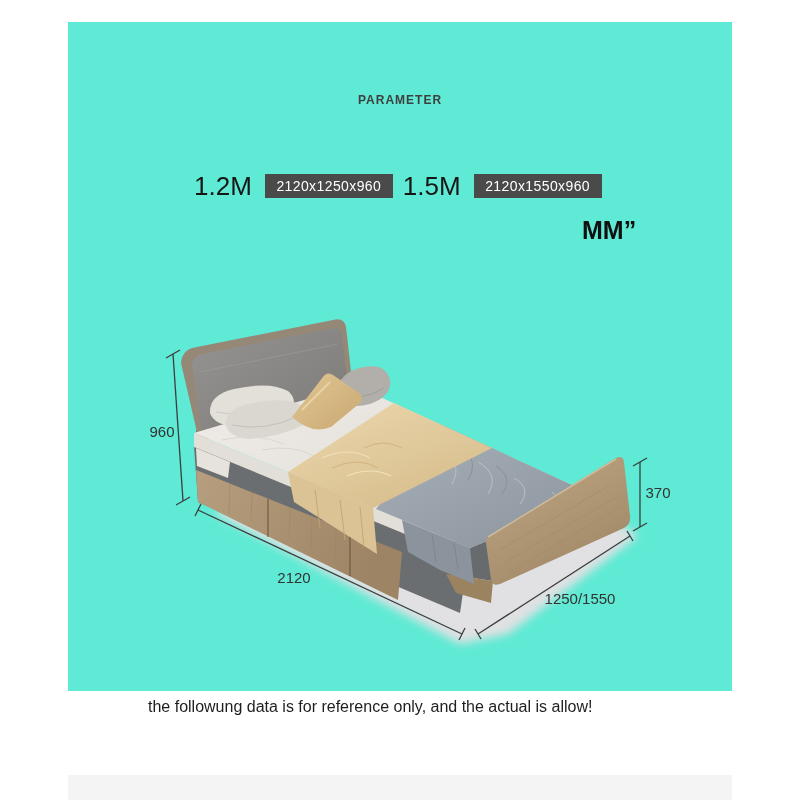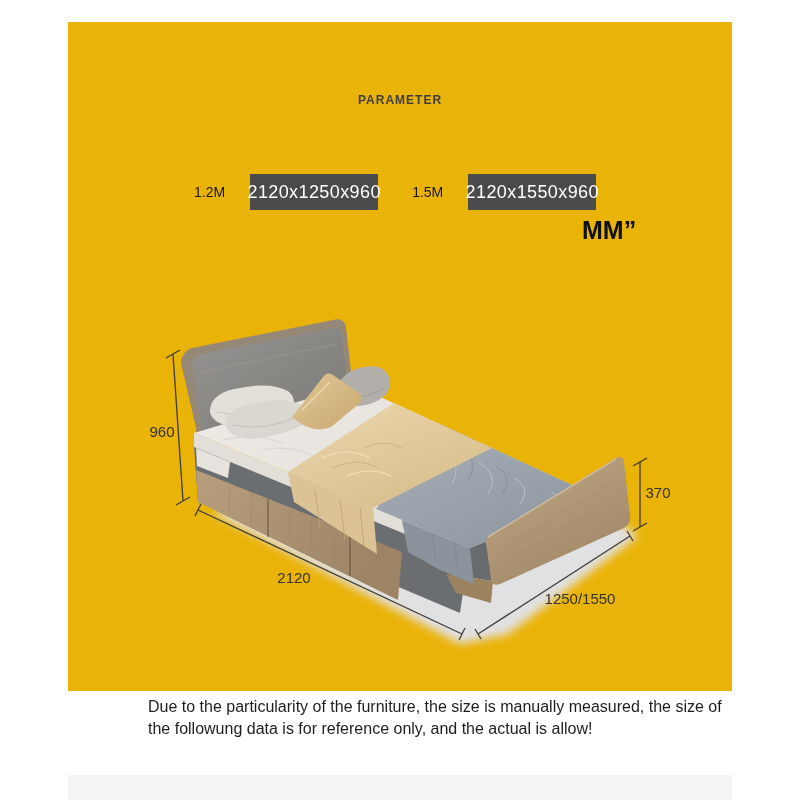--- a/index.html
+++ b/index.html
@@ -2,37 +2,37 @@
 <html><head>
 <meta charset="utf-8">
 <style>
   html,body{margin:0;padding:0;}
   body{
     width:800px;height:800px;position:relative;background:#ffffff;
     font-family:"Liberation Sans",sans-serif;overflow:hidden;
   }
   .panel{
     position:absolute;left:68px;top:22px;width:664px;height:669px;
-    background:#eab308;
+    background:#5eead4;
   }
   .param-title{
     position:absolute;top:71px;left:0;width:100%;text-align:center;
     font-size:12px;font-weight:bold;letter-spacing:1px;color:#3f3f3f;
   }
   .size-row{
     position:absolute;top:152px;left:126px;display:flex;align-items:center;
   }
   .size-label{
-    font-size:14px;font-weight:500;color:#161616;line-height:24px;
+    font-size:26px;font-weight:500;color:#161616;line-height:24px;
   }
   .size-badge{
-    width:128px;height:36px;margin-left:25px;background:#4a4a4a;color:#ffffff;
-    font-size:18px;letter-spacing:.4px;display:flex;align-items:center;justify-content:center;
-  }
-  .size-label.second{margin-left:34px;}
+    width:128px;height:24px;margin-left:13px;background:#4a4a4a;color:#ffffff;
+    font-size:14px;letter-spacing:.4px;display:flex;align-items:center;justify-content:center;
+  }
+  .size-label.second{margin-left:10px;}
   .unit-label{
     position:absolute;top:194px;left:514px;font-size:25px;font-weight:bold;color:#101010;
   }
   svg.bed{position:absolute;left:72px;top:278px;}
   .dim-text{font-size:15px;fill:#333333;font-family:"Liberation Sans",sans-serif;}
   .disclaimer{
     position:absolute;left:148px;top:696px;width:600px;
     font-size:16px;line-height:22px;color:#1e1e1e;
   }
   .bottom-bar{
@@ -210,19 +210,18 @@
         </g>
       </g>
       <text class="dim-text" x="22" y="137" text-anchor="middle">960</text>
       <text class="dim-text" x="154" y="283" text-anchor="middle">2120</text>
       <text class="dim-text" x="440" y="304" text-anchor="middle">1250/1550</text>
       <text class="dim-text" x="518" y="198" text-anchor="middle">370</text>
     </svg>
   </div>
 
   <div class="disclaimer">
-    <div>Due to the particularity of the furniture, the size is manually measured, the size of</div>
     <div>the followung data is for reference only, and the actual is allow!</div>
   </div>
 
   <div class="bottom-bar"></div>
 
 </div>
 
 </body></html>

